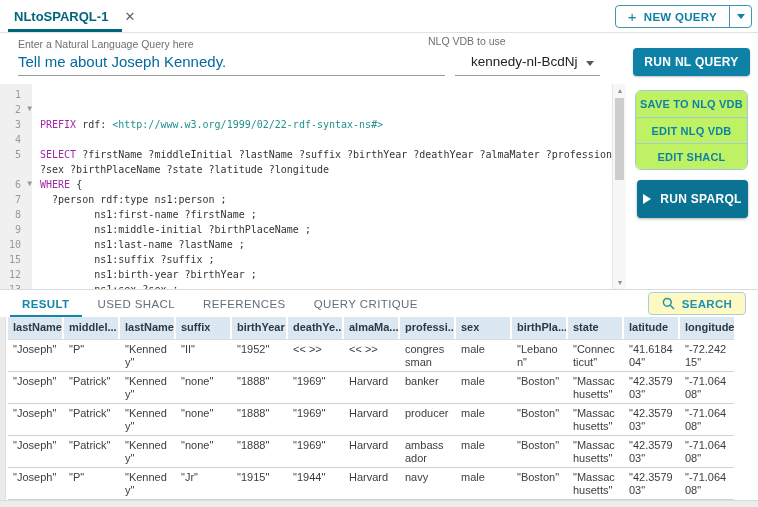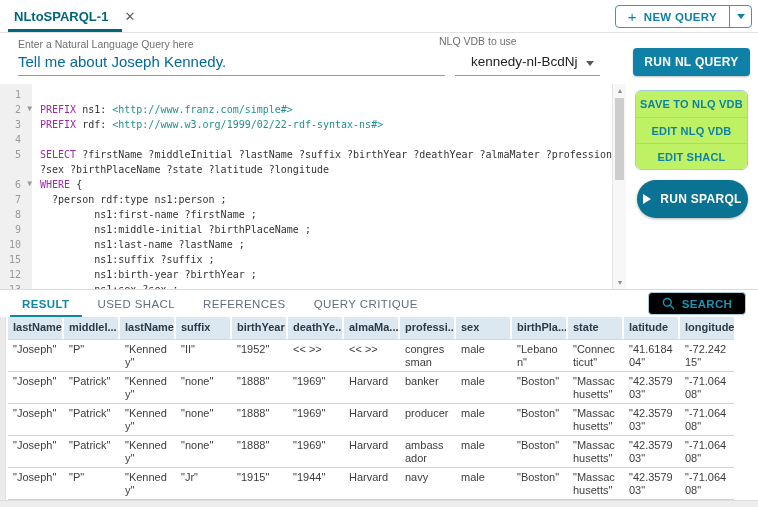--- a/index.html
+++ b/index.html
@@ -16,21 +16,21 @@
   .new-query-btn { position:absolute; right:6px; top:5px; height:23px; display:flex; align-items:stretch; border:1px solid #4494ad; border-radius:4px; background:#fff; cursor:pointer; }
   .nq-main { display:flex; align-items:center; gap:7px; padding:0 12px; color:#0f81a6; font-size:11.5px; font-weight:bold; letter-spacing:.3px; }
   .nq-plus { font-size:15px; font-weight:normal; margin-top:-1px; }
   .nq-arrow-cell { width:22px; display:flex; align-items:center; justify-content:center; border-left:1px solid #4494ad; }
   .caret-down { width:0; height:0; border-left:4px solid transparent; border-right:4px solid transparent; border-top:5px solid #0f81a6; }
 
   
   .form-row { position:absolute; left:0; top:33px; width:758px; height:51px; background:#fff; }
   .nl-label { position:absolute; left:18px; top:5px; font-size:10.5px; color:#6f6f6f; }
   .nl-input { position:absolute; left:18px; top:20px; width:427px; height:23px; font-size:15px; color:#0369a1; border-bottom:1px solid #9a9a9a; cursor:text; }
-  .vdb-label { position:absolute; left:439px; top:2px; font-size:10.5px; color:#6f6f6f; }
+  .vdb-label { position:absolute; left:428px; top:2px; font-size:10.5px; color:#6f6f6f; }
   .vdb-select { position:absolute; left:455px; top:18px; width:145px; height:25px; border-bottom:1px solid #9a9a9a; cursor:pointer; }
   .vdb-value { position:absolute; left:16px; top:3px; font-size:13.5px; color:#222; }
   .vdb-arrow { position:absolute; right:6px; top:10px; width:0; height:0; border-left:4px solid transparent; border-right:4px solid transparent; border-top:5px solid #5a5a5a; }
   .run-nl-btn { position:absolute; left:633px; top:15px; width:117px; height:28px; background:#0f81a6; border:none; border-radius:4px; color:#fff; font-size:12px; font-weight:bold; letter-spacing:.3px; display:flex; align-items:center; justify-content:center; cursor:pointer; box-shadow:0 1px 2px rgba(0,0,0,.25); }
 
   
   .editor { position:absolute; left:0; top:84px; width:626px; height:206px; background:#fff; overflow:hidden; }
   .gutter-bg { position:absolute; left:0; top:0; width:32px; height:100%; background:#f0f0f0; }
   .code-lines { position:absolute; left:0; top:3px; width:612px; }
   .codeline { display:flex; height:15px; line-height:15px; font-family:"DejaVu Sans Mono", monospace; font-size:10px; }
@@ -41,30 +41,30 @@
   .tok-url { color:#22918f; }
   .vscroll { position:absolute; left:612px; top:0; width:14px; height:206px; background:#f7f7f7; border-left:1px solid #e6e6e6; }
   .vs-arrow { position:absolute; left:0; width:14px; text-align:center; color:#8f8f8f; font-size:7px; line-height:12px; cursor:pointer; }
   .vs-up { top:1px; } .vs-down { bottom:1px; }
   .vs-thumb { position:absolute; left:2px; top:14px; width:9px; height:82px; background:#cdcdcd; cursor:grab; }
 
   
   .btn-group { position:absolute; left:635px; top:90px; width:113px; border:1px solid #a3cadb; border-radius:6px; overflow:hidden; background:#fff; }
   .btn-group .grp-btn { display:block; width:100%; height:26px; background:#bef264; border:none; border-top:1px solid #a3cadb; color:#0f81a6; font-family:"Liberation Sans", sans-serif; font-size:11px; font-weight:bold; letter-spacing:.2px; cursor:pointer; }
   .btn-group .grp-btn:first-child { border-top:none; }
-  .run-sparql-btn { position:absolute; left:637px; top:180px; width:111px; height:38px; border:none; border-radius:19px; background:#0a7292; color:#fff; font-size:12px; font-weight:bold; letter-spacing:.3px; display:flex; align-items:center; justify-content:center; gap:9px; cursor:pointer; box-shadow:0 1px 3px rgba(0,0,0,.3); }
+  .run-sparql-btn { position:absolute; left:637px; top:180px; width:111px; height:38px; border:none; border-radius:4px; background:#0a7292; color:#fff; font-size:12px; font-weight:bold; letter-spacing:.3px; display:flex; align-items:center; justify-content:center; gap:9px; cursor:pointer; box-shadow:0 1px 3px rgba(0,0,0,.3); }
   .play-tri { width:0; height:0; border-top:5px solid transparent; border-bottom:5px solid transparent; border-left:8px solid #fff; }
 
   
   .tabsbar { position:absolute; left:0; top:289px; width:758px; height:28px; background:#fff; border-top:1px solid #dadada; }
   .tabs { position:absolute; left:8px; top:0; height:27px; display:flex;align-items:center; }
   .rtab { position:relative; height:27px; display:flex; align-items:center; padding:0 14px; font-size:11.5px; letter-spacing:.4px; color:#61707c; cursor:pointer; }
   .rtab.active { color:#1187a8; font-weight:bold; }
   .rtab.active::after { content:""; position:absolute; left:2px; right:2px; bottom:0; height:2px; background:#1187a8; }
-  .search-btn { position:absolute; right:12px; top:2px; width:98px; height:23px; background:#000000; border:1px solid #a7cedd; border-radius:4px; display:flex; align-items:center; justify-content:center; gap:7px; color:#1b93b1; font-size:11.5px; font-weight:bold; letter-spacing:.3px; cursor:pointer; }
+  .search-btn { position:absolute; right:12px; top:2px; width:98px; height:23px; background:#fef9c3; border:1px solid #a7cedd; border-radius:4px; display:flex; align-items:center; justify-content:center; gap:7px; color:#1b93b1; font-size:11.5px; font-weight:bold; letter-spacing:.3px; cursor:pointer; }
 
   
   .results { position:absolute; left:0; top:317px; width:758px; height:190px; background:#fff; }
   .left-strip { position:absolute; left:0; top:0; width:6px; height:183px; background:#ebebeb; border-right:1px solid #e0e0e0; }
   .rtable { position:absolute; left:8px; top:0; }
   .thead { display:flex; gap:2px; border-bottom:1px solid #d9d9d9; }
   .th { flex:0 0 54px; width:54px; height:22px; background:#dbe8f2; padding:4px 5px; font-size:11px; font-weight:bold; color:#2b3a47; white-space:nowrap; overflow:hidden; }
   .trow { display:flex; gap:2px; height:32px; border-bottom:1px solid #d2d2d2; overflow:hidden; }
   .td { flex:0 0 54px; width:54px; padding:3px 5px; font-size:11px; line-height:13px; color:#3d3d3d; word-break:break-all; overflow:hidden; }
   .bottom-edge { position:absolute; left:0; top:500px; width:758px; height:7px; background:#ededed; border-top:1px solid #dcdcdc; }
@@ -104,21 +104,20 @@
 
   <div class="editor">
     <div class="gutter-bg"></div>
     <div class="code-lines" id="editor-lines">
         <div class="codeline">
           <span class="ln">1</span>
           <span class="code-text"></span>
         </div>
         <div class="codeline">
           <span class="ln">2<span class="fold">▼</span></span>
-          <span class="code-text"><span class="tok-kw">PREFIX</span><span> ns1: </span><span class="tok-url">&lt;http://www.franz.com/simple#&gt;</span></span>
         </div>
         <div class="codeline">
           <span class="ln">3</span>
           <span class="code-text"><span class="tok-kw">PREFIX</span><span> rdf: </span><span class="tok-url">&lt;http://www.w3.org/1999/02/22-rdf-syntax-ns#&gt;</span></span>
         </div>
         <div class="codeline">
           <span class="ln">4</span>
           <span class="code-text"></span>
         </div>
         <div class="codeline">

